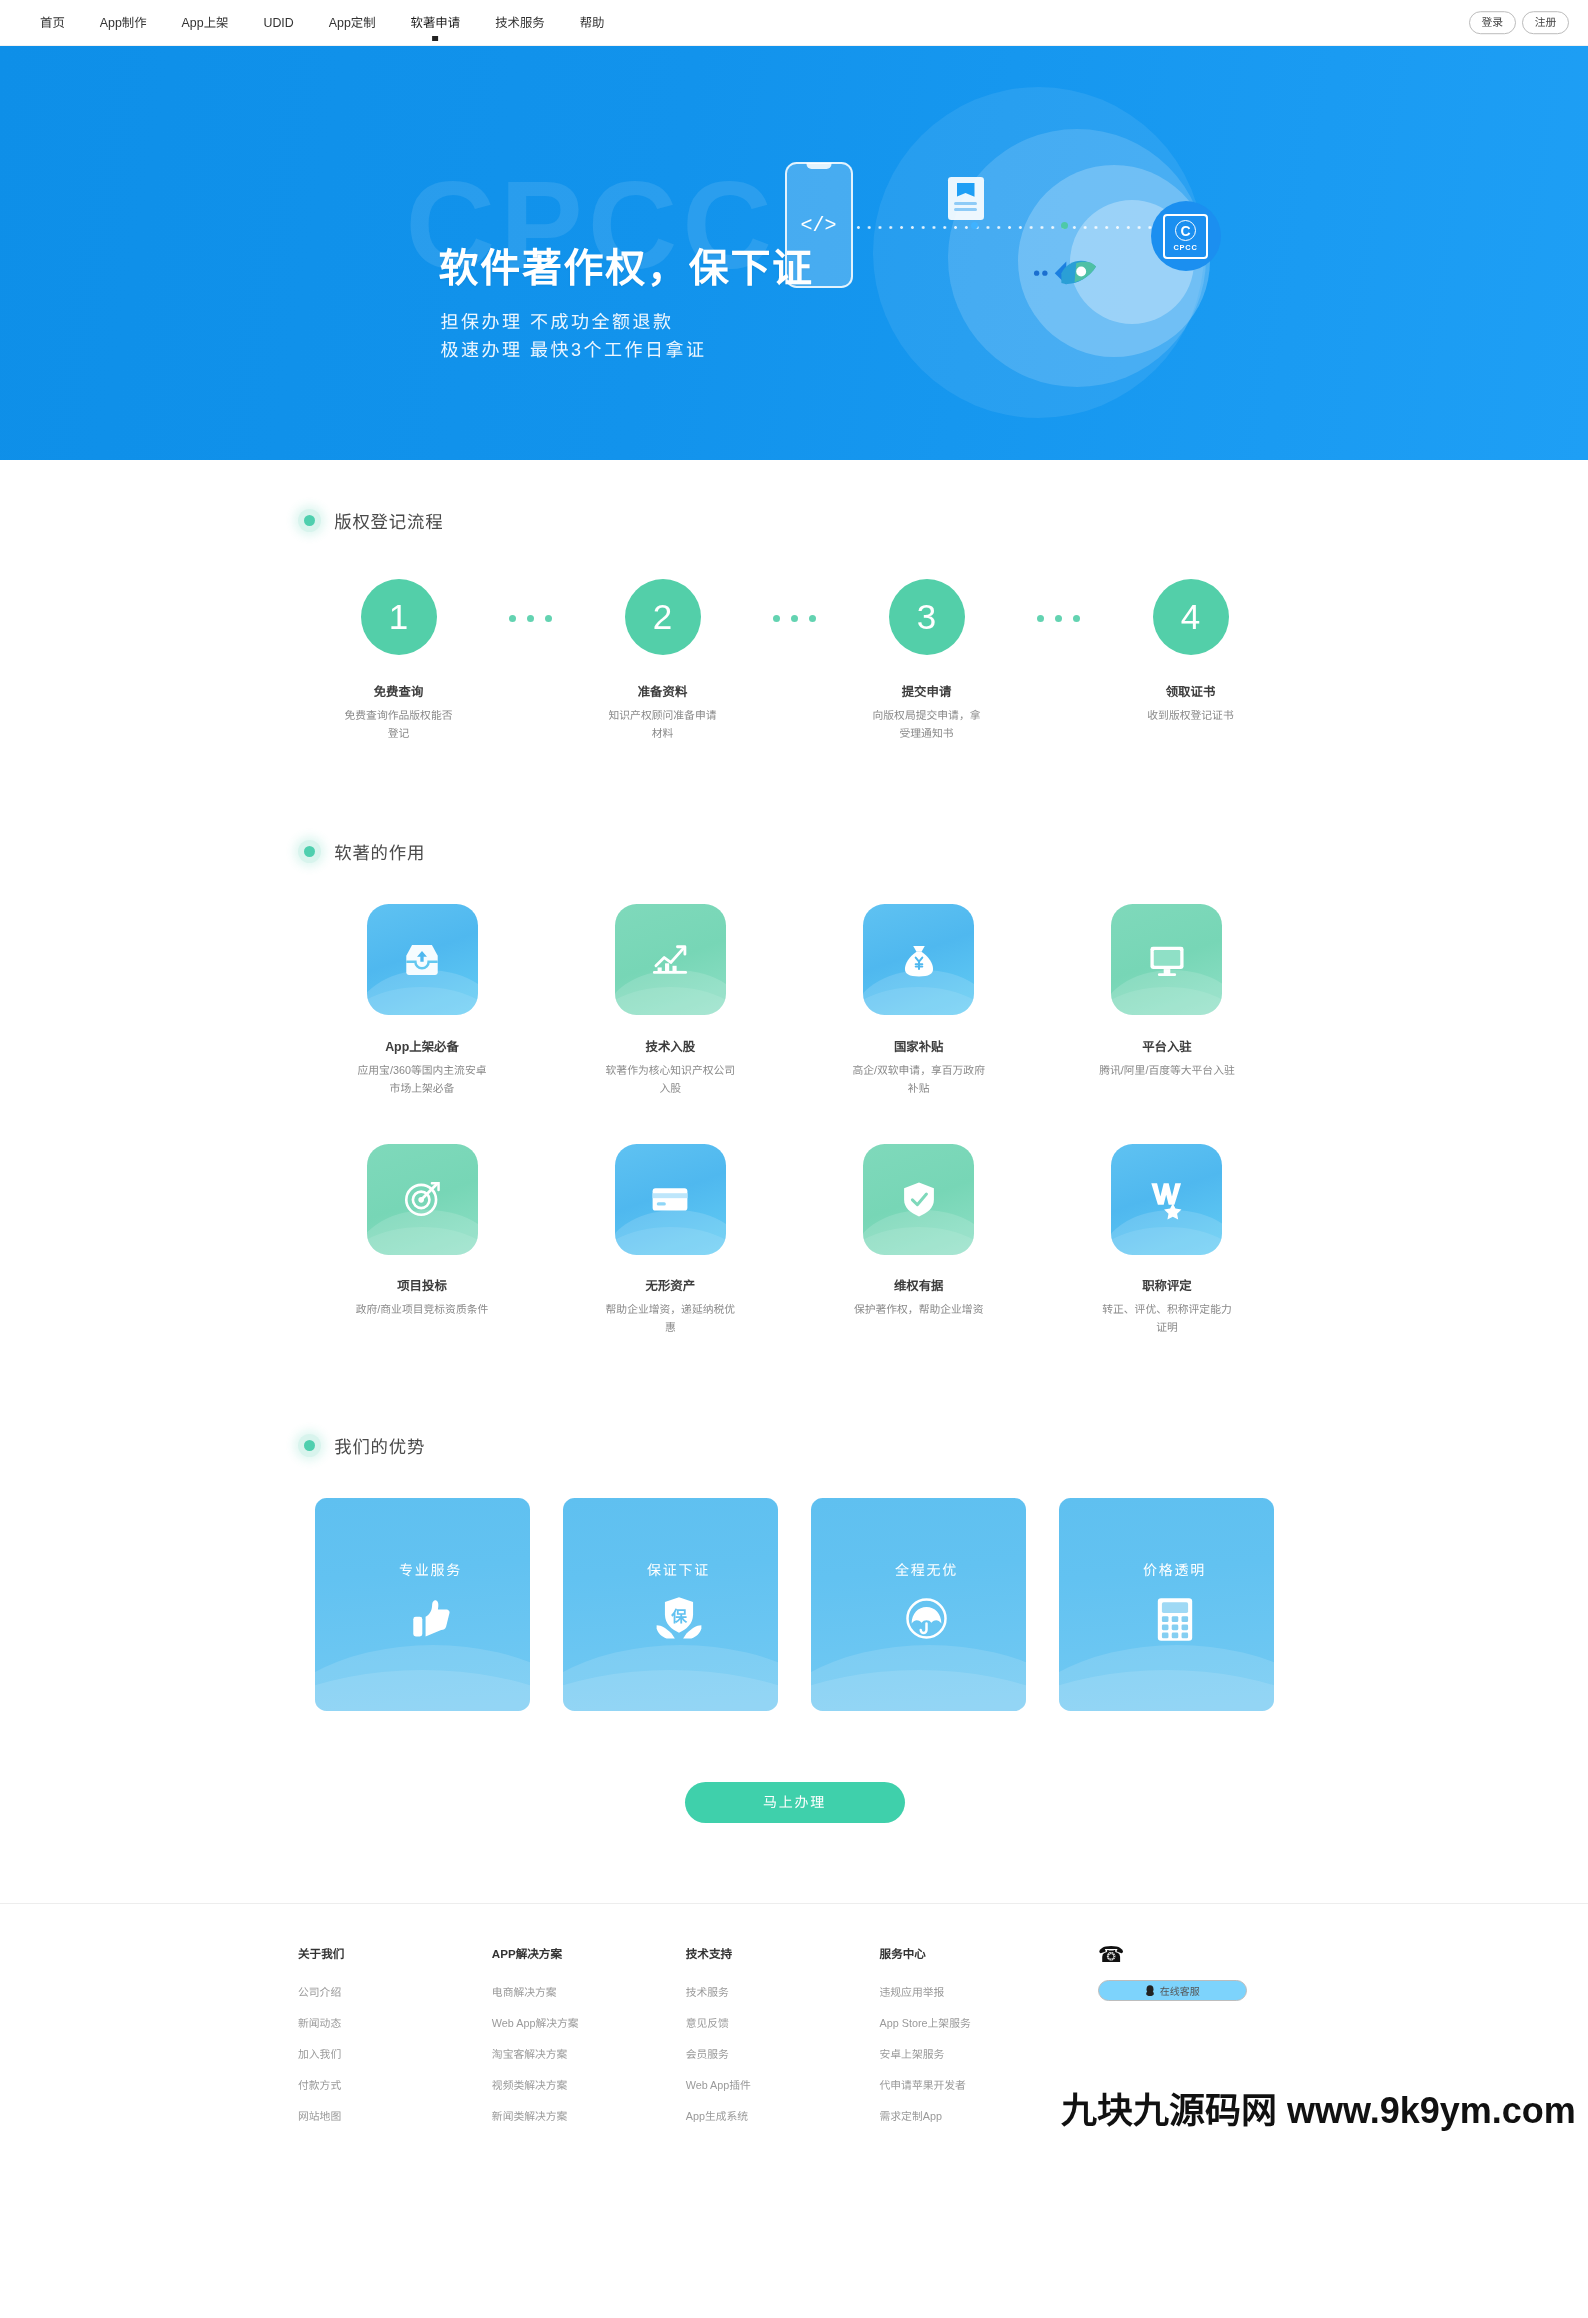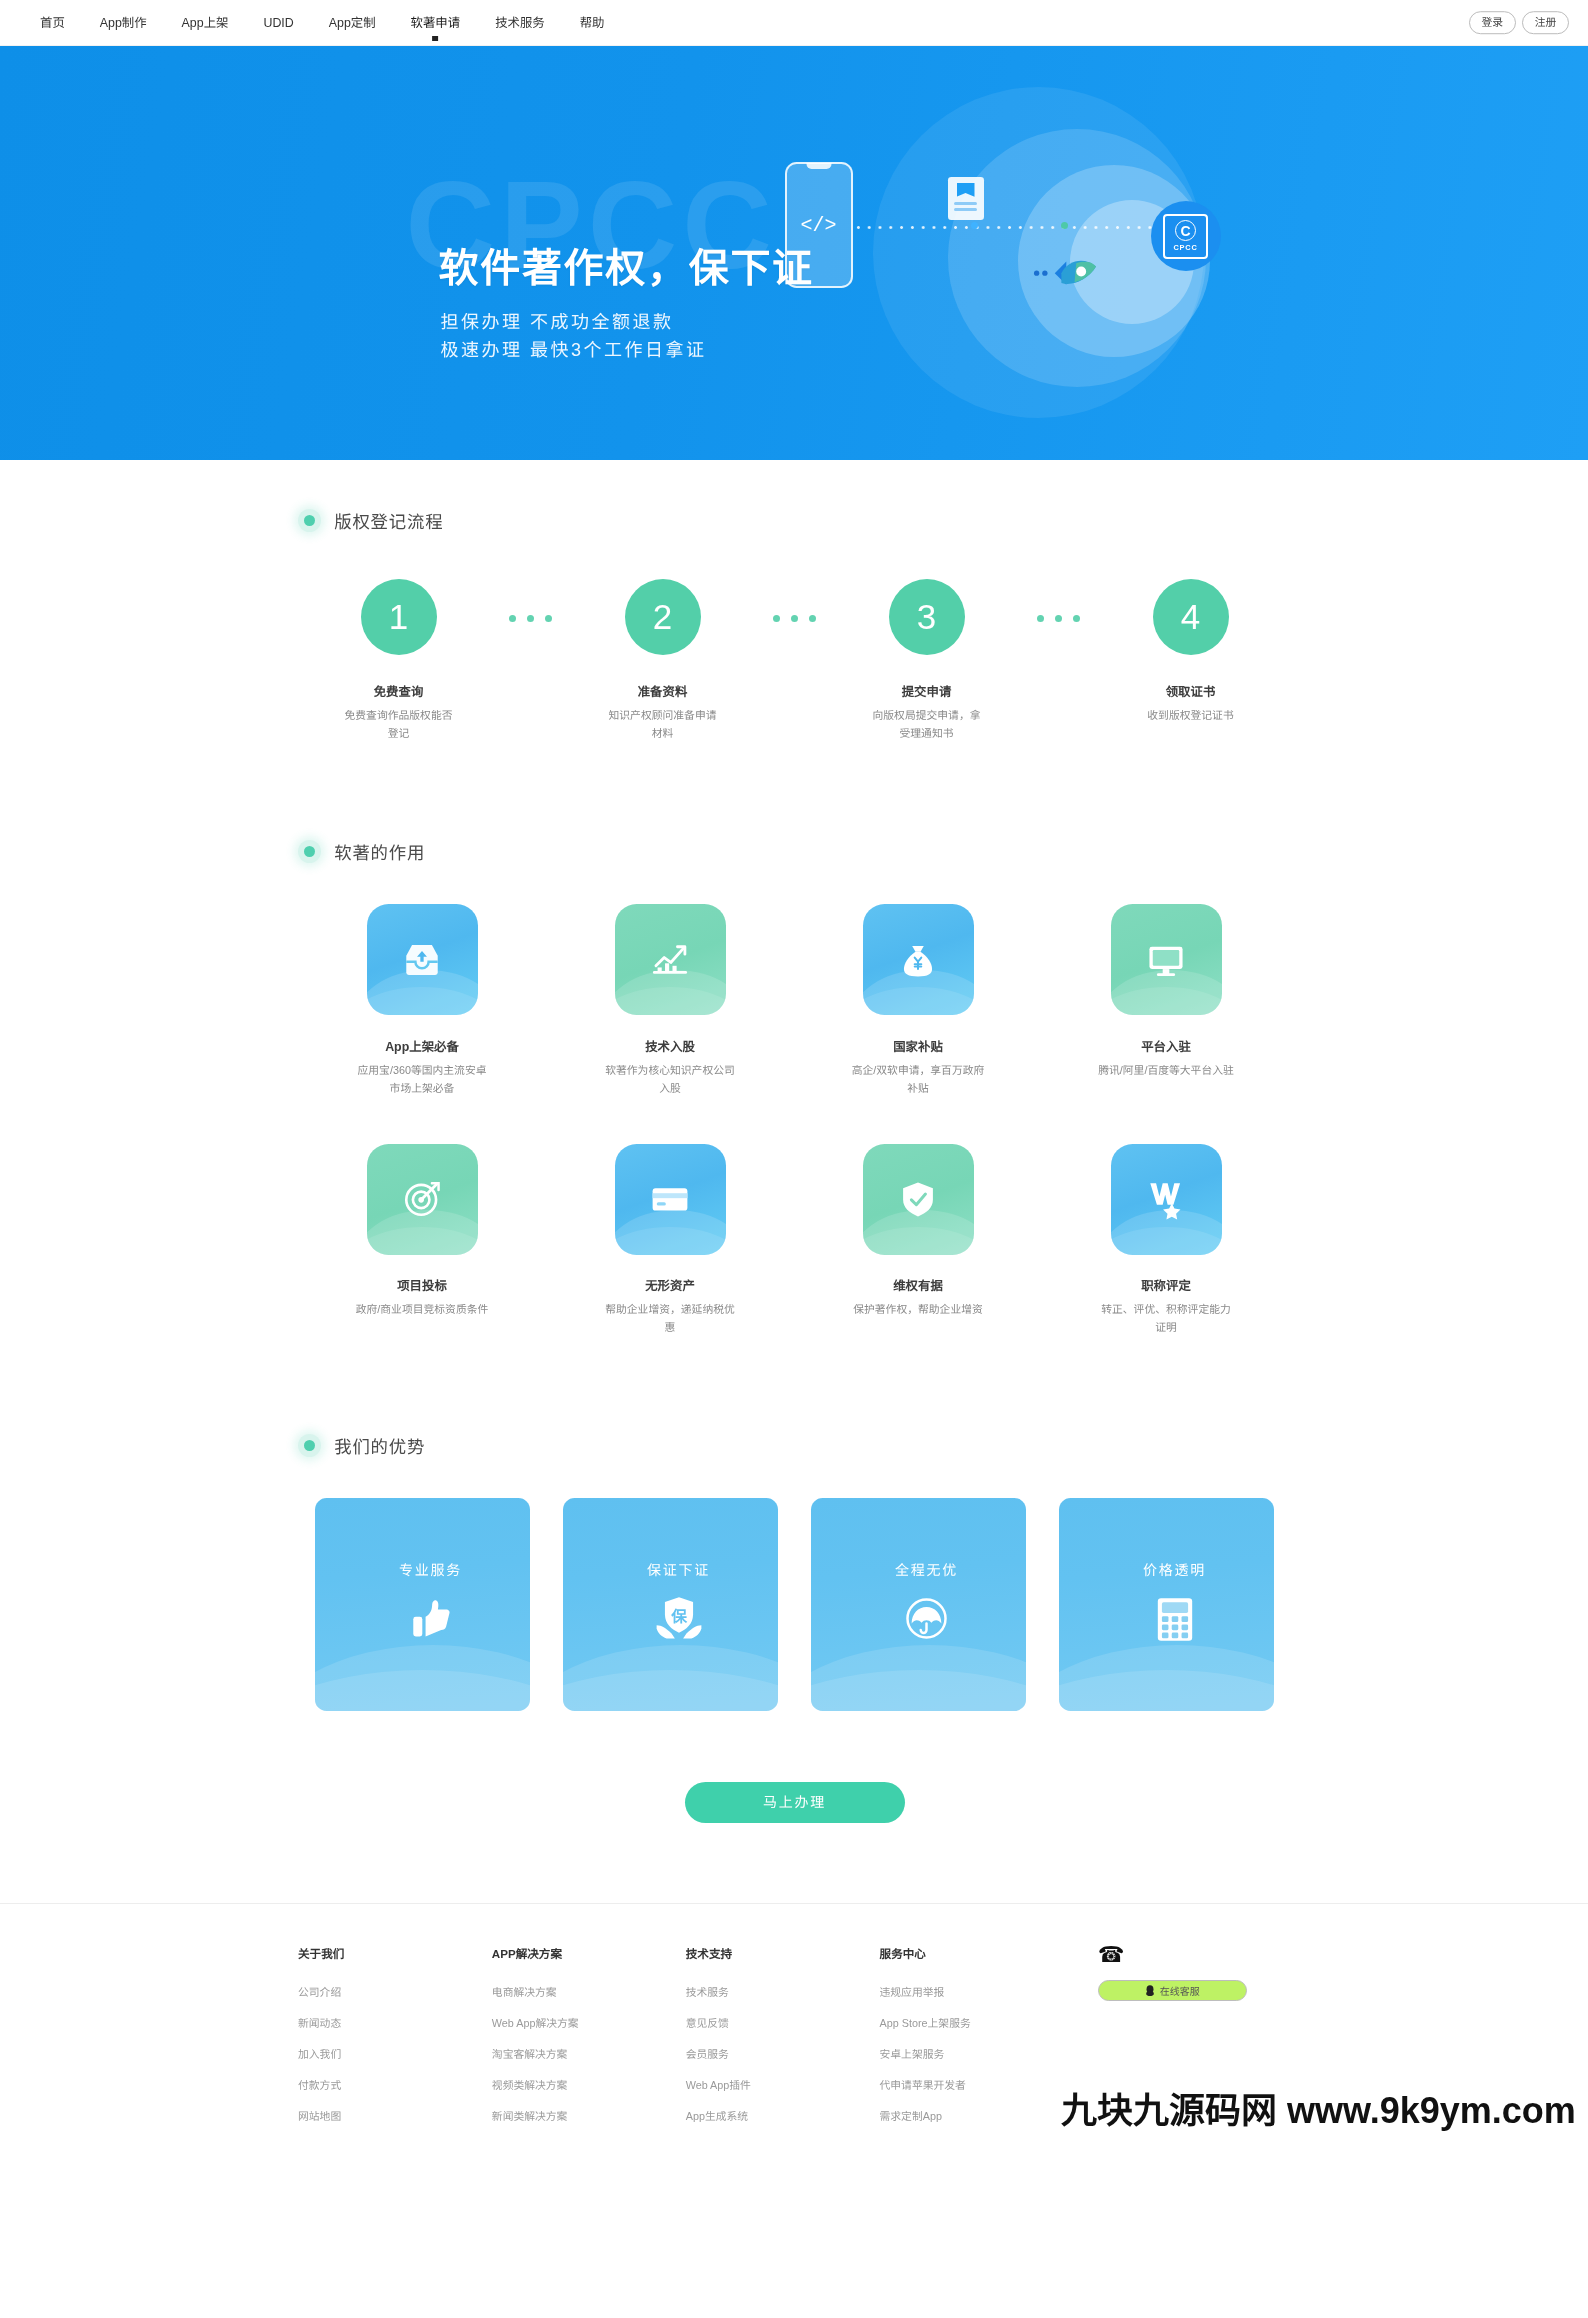--- a/index.html
+++ b/index.html
@@ -142,21 +142,21 @@
     display:flex; align-items:center; justify-content:center;
     font-size:35px; font-weight:300;
     font-family:"Liberation Sans", sans-serif;
   }
   .step-name{ font-size:12.4px; font-weight:bold; color:#3d3d3d; margin-top:27px; }
   .step-desc{ font-size:10.8px; color:#8a8a8a; line-height:1.65; margin-top:7.4px; padding:0 25px; }
   .step-sep{ width:99px; display:flex; justify-content:center; gap:10.8px; padding-top:36px; }
   .step-sep span{ width:7.4px; height:7.4px; border-radius:50%; background:#63d3b1; }
 
   
-  .grid4{ display:flex; justify-content:flex-start; margin-top:40px; }
+  .grid4{ display:flex; justify-content:space-between; margin-top:40px; }
   .feat{ width:248px; text-align:center; }
   .feat-icon{
     width:111px; height:111px; border-radius:21.5px; margin:0 auto;
     position:relative; overflow:hidden;
     display:flex; align-items:center; justify-content:center;
   }
   .feat-icon.blue{ background:linear-gradient(160deg,#5fc2f2 0%,#4fb8ef 45%,#63cdf4 100%); }
   .feat-icon.green{ background:linear-gradient(160deg,#7fd9bb 0%,#77d6b6 50%,#8fe0c6 100%); }
   .feat-icon .wave{
     position:absolute; left:-10%; bottom:-5px; width:130%; height:50px;
@@ -207,21 +207,21 @@
   .fcols{ width:993px; margin:0 auto; display:flex; }
   .fcol{ width:199px; }
   .fcol-w{ width:207px; }
   .fcol h4{ font-size:11.6px; color:#333; font-weight:bold; margin-bottom:22.3px; }
   .fcol a{ display:block; font-size:10.8px; color:#9a9a9a; margin-bottom:15px; text-decoration:none; cursor:pointer; }
   .fcontact{ width:215px; padding-left:16.5px; }
   .phone-ico{ font-size:21.5px; color:#111; line-height:1; margin-bottom:13.2px; }
   .kf-btn{
     width:149px; height:21.5px; border:0.8px solid #bdbdbd; border-radius:10.8px;
     display:flex; align-items:center; justify-content:center; gap:5px;
-    font-size:10px; color:#555; cursor:pointer; background:#bef264;
+    font-size:10px; color:#555; cursor:pointer; background:#7dd3fc;
   }
   .fbottom{
     width:993px; margin:15px auto 0; border-top:0.8px solid #ededed;
     padding:18px 0 25px; display:flex; gap:141px; padding-left:149px;
   }
   .fbottom span{ font-size:10px; color:#9a9a9a; }
 
   .watermark{
     position:absolute; right:13.2px; bottom:5px;
     font-size:36px; font-weight:bold; color:#111; letter-spacing:0px;

